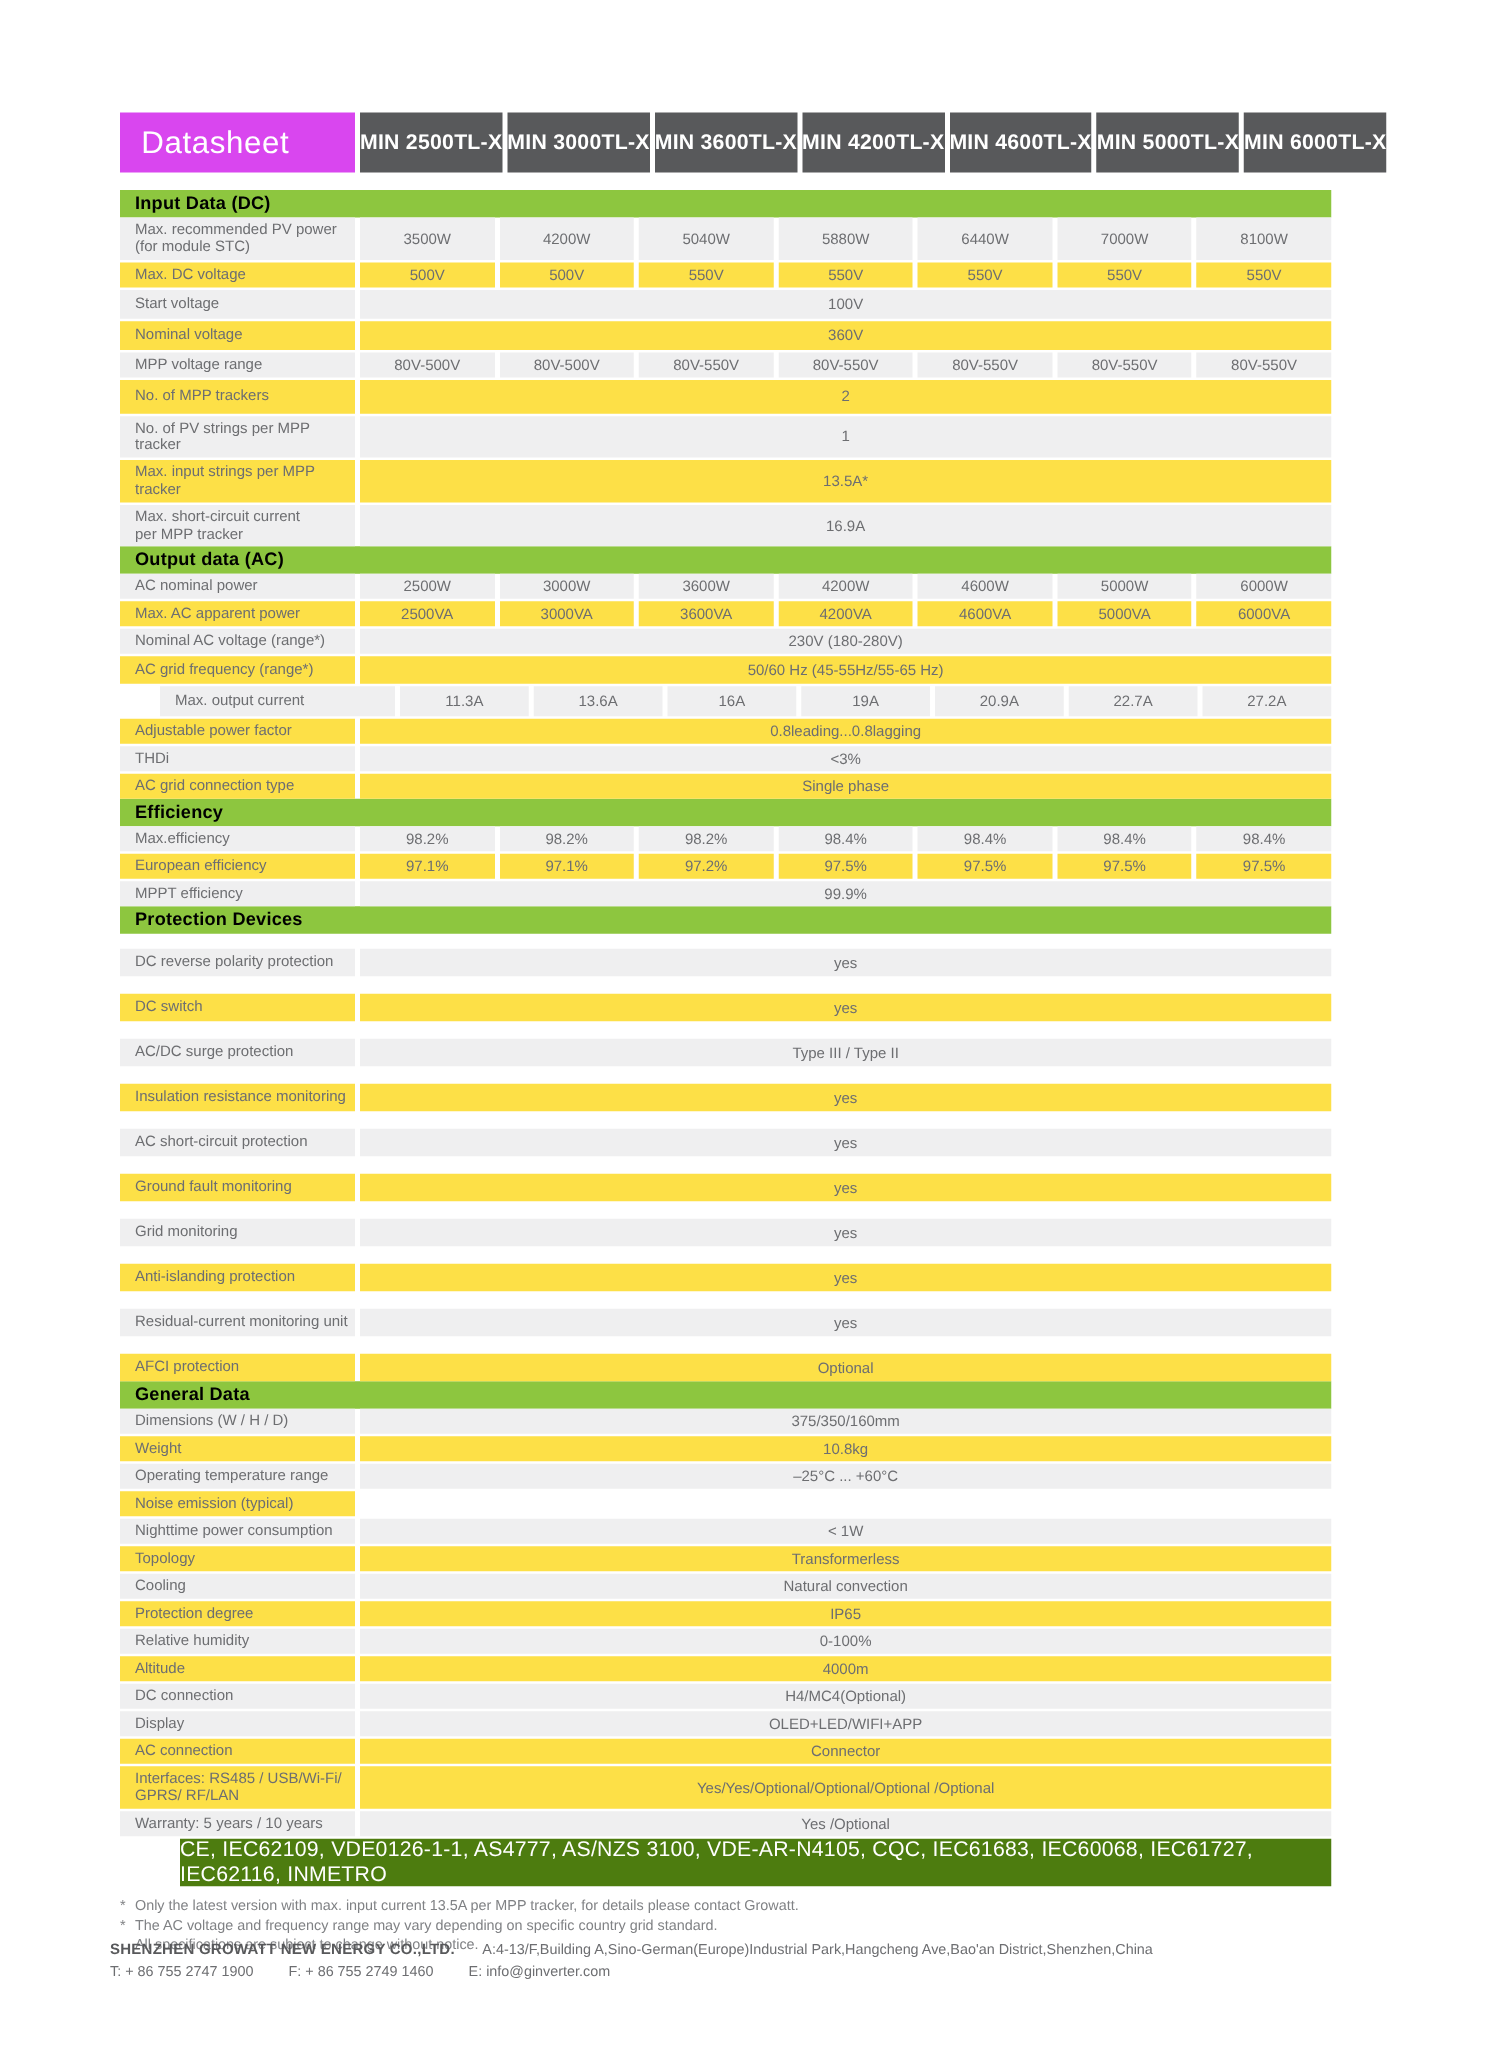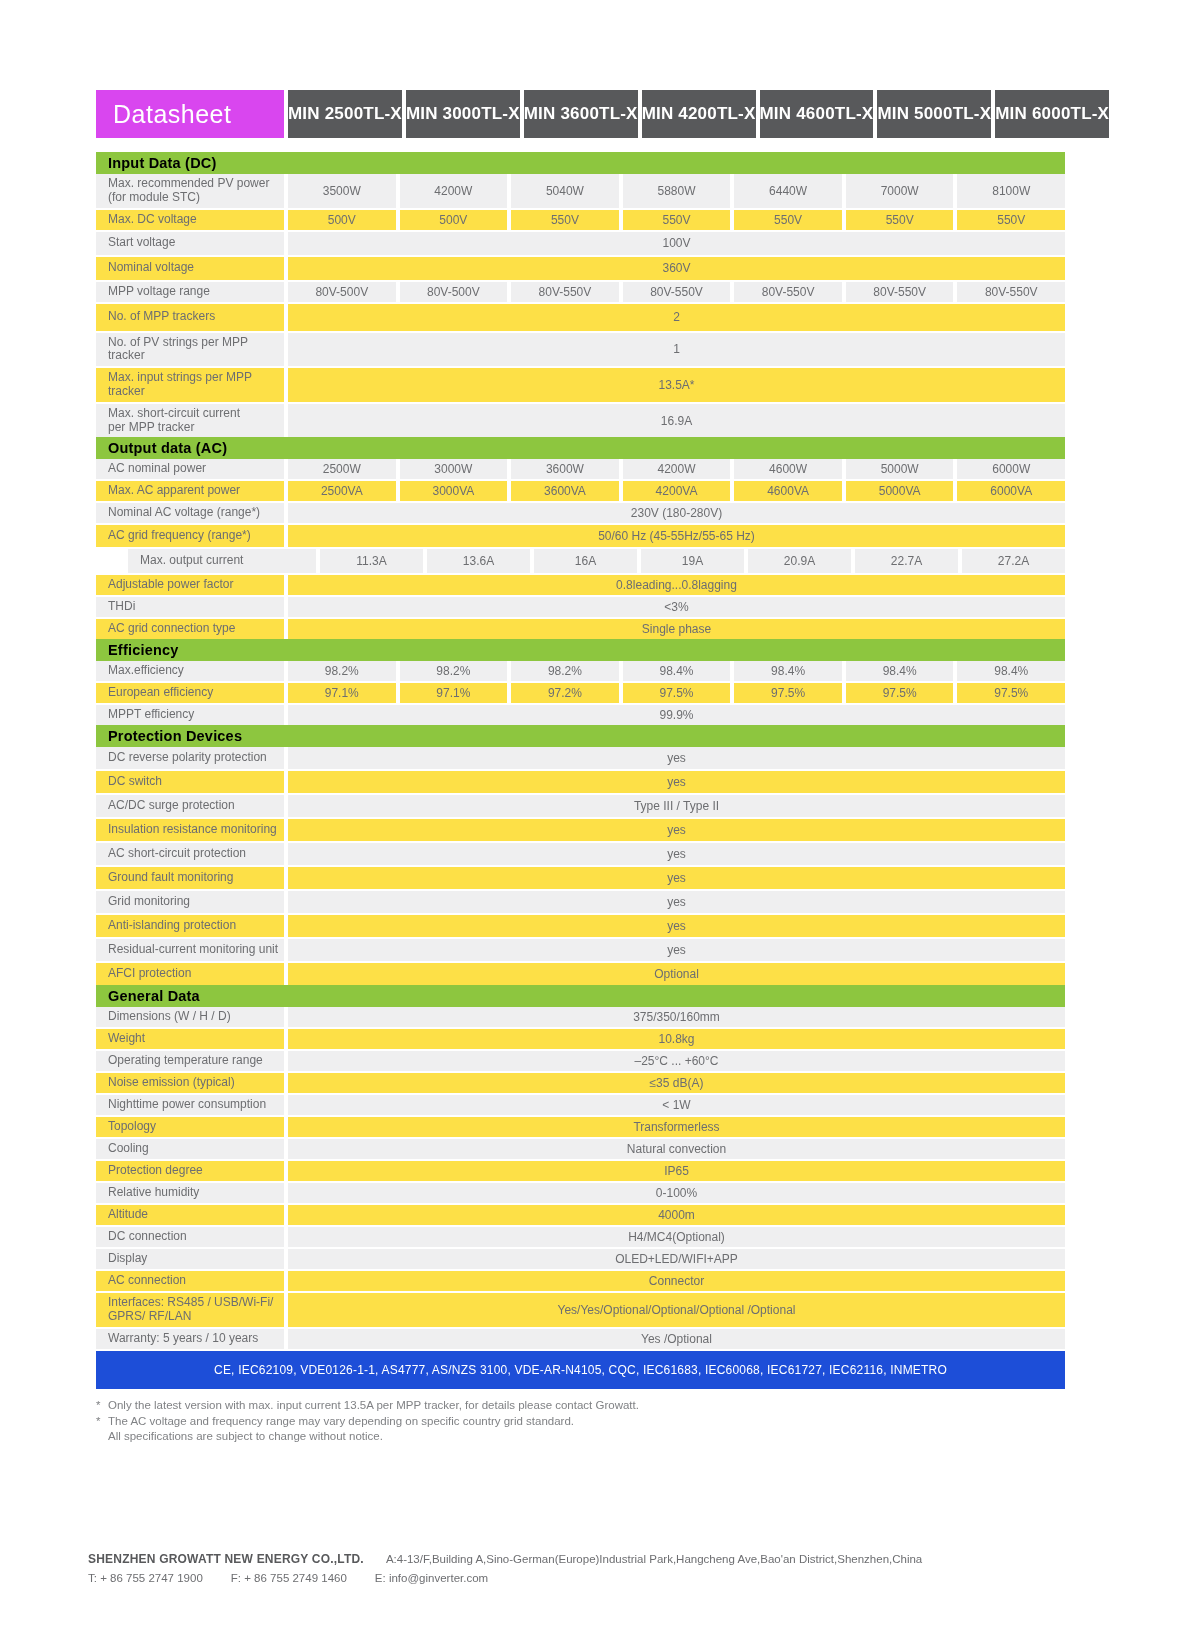--- a/index.html
+++ b/index.html
@@ -41,26 +41,26 @@
   .row.even .label,.row.even .cell,.row.even .span-cell{background:#fde047;}
 
   
   .rows[data-section-index="0"] .row:nth-child(3),
   .rows[data-section-index="0"] .row:nth-child(4){min-height:23px;}
   .rows[data-section-index="0"] .row:nth-child(6),
   .rows[data-section-index="0"] .row:nth-child(7),
   .rows[data-section-index="0"] .row:nth-child(8){min-height:27px;}
   .rows[data-section-index="1"] .row:nth-child(4){min-height:22px;}
   .rows[data-section-index="1"] .row:nth-child(5){min-height:24px;margin-left:32px;}
-  .rows[data-section-index="3"] .row{min-height:22px;}
+  .rows[data-section-index="3"] .row{min-height:22px;margin-top:12px;}
 
   
   .cert-bar{
-    margin-top:2px;height:38px;background:#1d4ed8;color:#fff;
-    display:flex;align-items:center;justify-content:center;font-size:12px;letter-spacing:.2px;
+    margin-top:2px;height:38px;background:#4d7c0f;color:#fff;
+    display:flex;align-items:center;justify-content:center;font-size:17px;letter-spacing:.2px;margin-left:48px;
   }
 
   
   .footnotes{margin-top:9px;font-size:11.5px;color:#808285;}
   .footnote{display:flex;margin-bottom:2px;line-height:1.25;}
   .footnote .marker{flex:0 0 12px;}
   .footnote .fn-text{white-space:pre-line;}
 
   
   .footer{position:absolute;left:88px;top:1552px;width:1060px;font-size:11.5px;color:#58595b;}
@@ -295,21 +295,20 @@
         <div class="row even">
           <div class="label">Weight</div>
           <div class="span-cell">10.8kg</div>
         </div>
         <div class="row odd">
           <div class="label">Operating temperature range</div>
           <div class="span-cell">–25°C ... +60°C</div>
         </div>
         <div class="row even">
           <div class="label">Noise emission (typical)</div>
-          <div class="span-cell">≤35 dB(A)</div>
         </div>
         <div class="row odd">
           <div class="label">Nighttime power consumption</div>
           <div class="span-cell">&lt; 1W</div>
         </div>
         <div class="row even">
           <div class="label">Topology</div>
           <div class="span-cell">Transformerless</div>
         </div>
         <div class="row odd">

